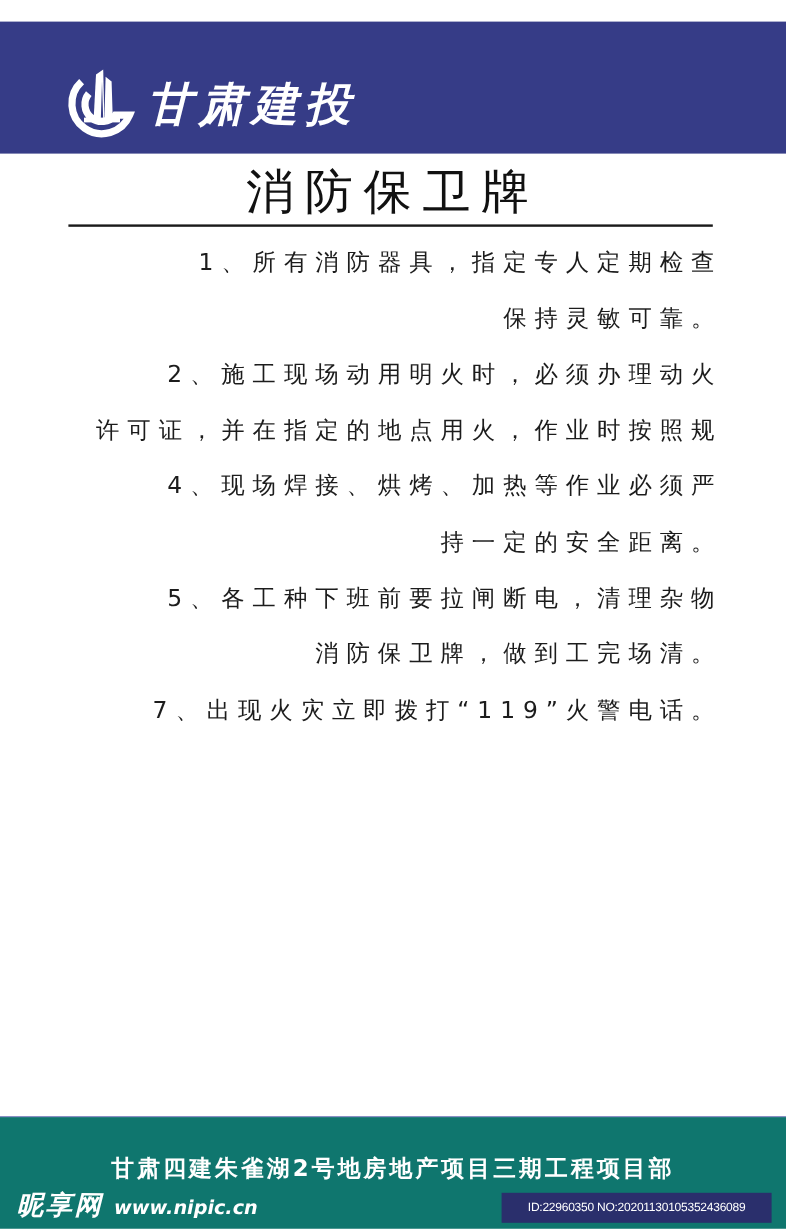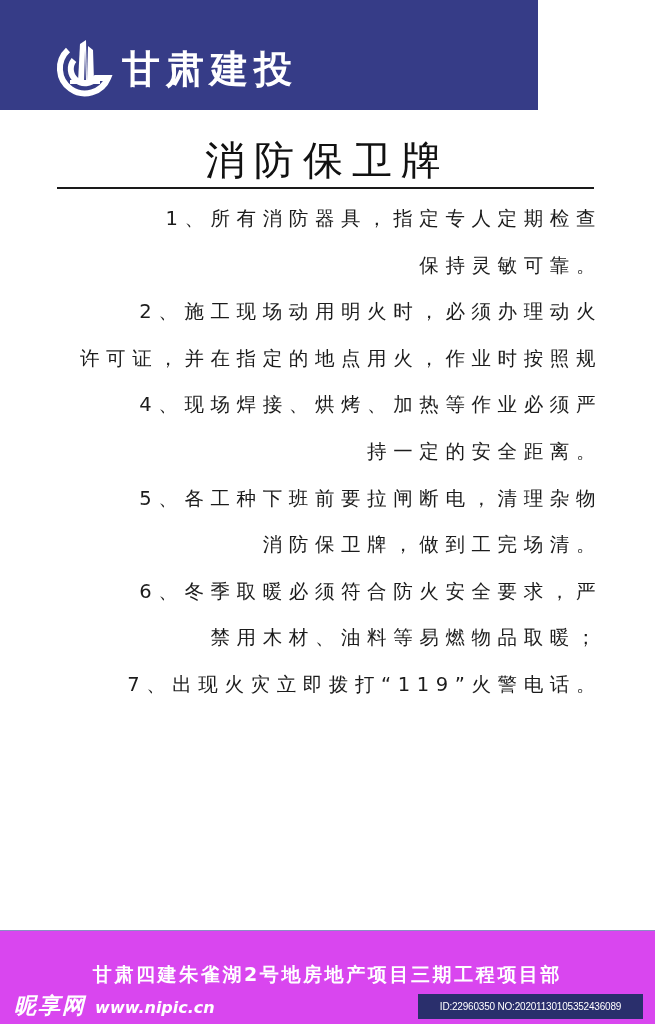--- a/index.html
+++ b/index.html
@@ -9,24 +9,25 @@
     }
     body {
       width: 655px;
       height: 1024px;
       position: relative;
       overflow: hidden;
       font-family: "DejaVu Sans", "Liberation Sans", sans-serif;
     }
     .header-band {
       position: absolute;
-      left: 0; top: 0;
-      width: 538px;
+      left: 0; top: 18px;
+      width: 655px;
       height: 110px;
       background: #363c87;
+      font-style: italic;
     }
     .logo-wrap {
       position: absolute;
       left: 56px;
       top: 36px;
       width: 58px;
       height: 64px;
     }
     .brand-name {
       position: absolute;
@@ -76,21 +77,21 @@
       text-align: right;
     }
     .rule-line.first { padding-left: 44px; }
     .rule-line.first-7 { padding-left: 40px; }
     .footer-band {
       position: absolute;
       left: 0;
       top: 930px;
       width: 655px;
       height: 94px;
-      background: #d946ef;
+      background: #0f766e;
       border-top: 1px solid #8a8fc4;
     }
     .footer-project {
       position: absolute;
       left: 0;
       top: 30px;
       width: 655px;
       text-align: center;
       color: #ffffff;
       font-size: 19px;
@@ -167,24 +168,20 @@
   </div>
   <div>
     <div class="rule-line first">4、现场焊接、烘烤、加热等作业必须严</div>
     <div class="rule-line">持一定的安全距离。</div>
   </div>
   <div>
     <div class="rule-line first">5、各工种下班前要拉闸断电，清理杂物</div>
     <div class="rule-line">消防保卫牌，做到工完场清。</div>
   </div>
   <div>
-    <div class="rule-line first">6、冬季取暖必须符合防火安全要求，严</div>
-    <div class="rule-line">禁用木材、油料等易燃物品取暖；</div>
-  </div>
-  <div>
     <div class="rule-line first-7">7、出现火灾立即拨打“119”火警电话。</div>
   </div>
 </div>
 
 <div class="footer-band">
   <div class="footer-project">甘肃四建朱雀湖2号地房地产项目三期工程项目部</div>
   <div class="wm-left">
     <span class="wm-brand">昵享网</span>
     <span class="wm-url">www.nipic.cn</span>
   </div>

